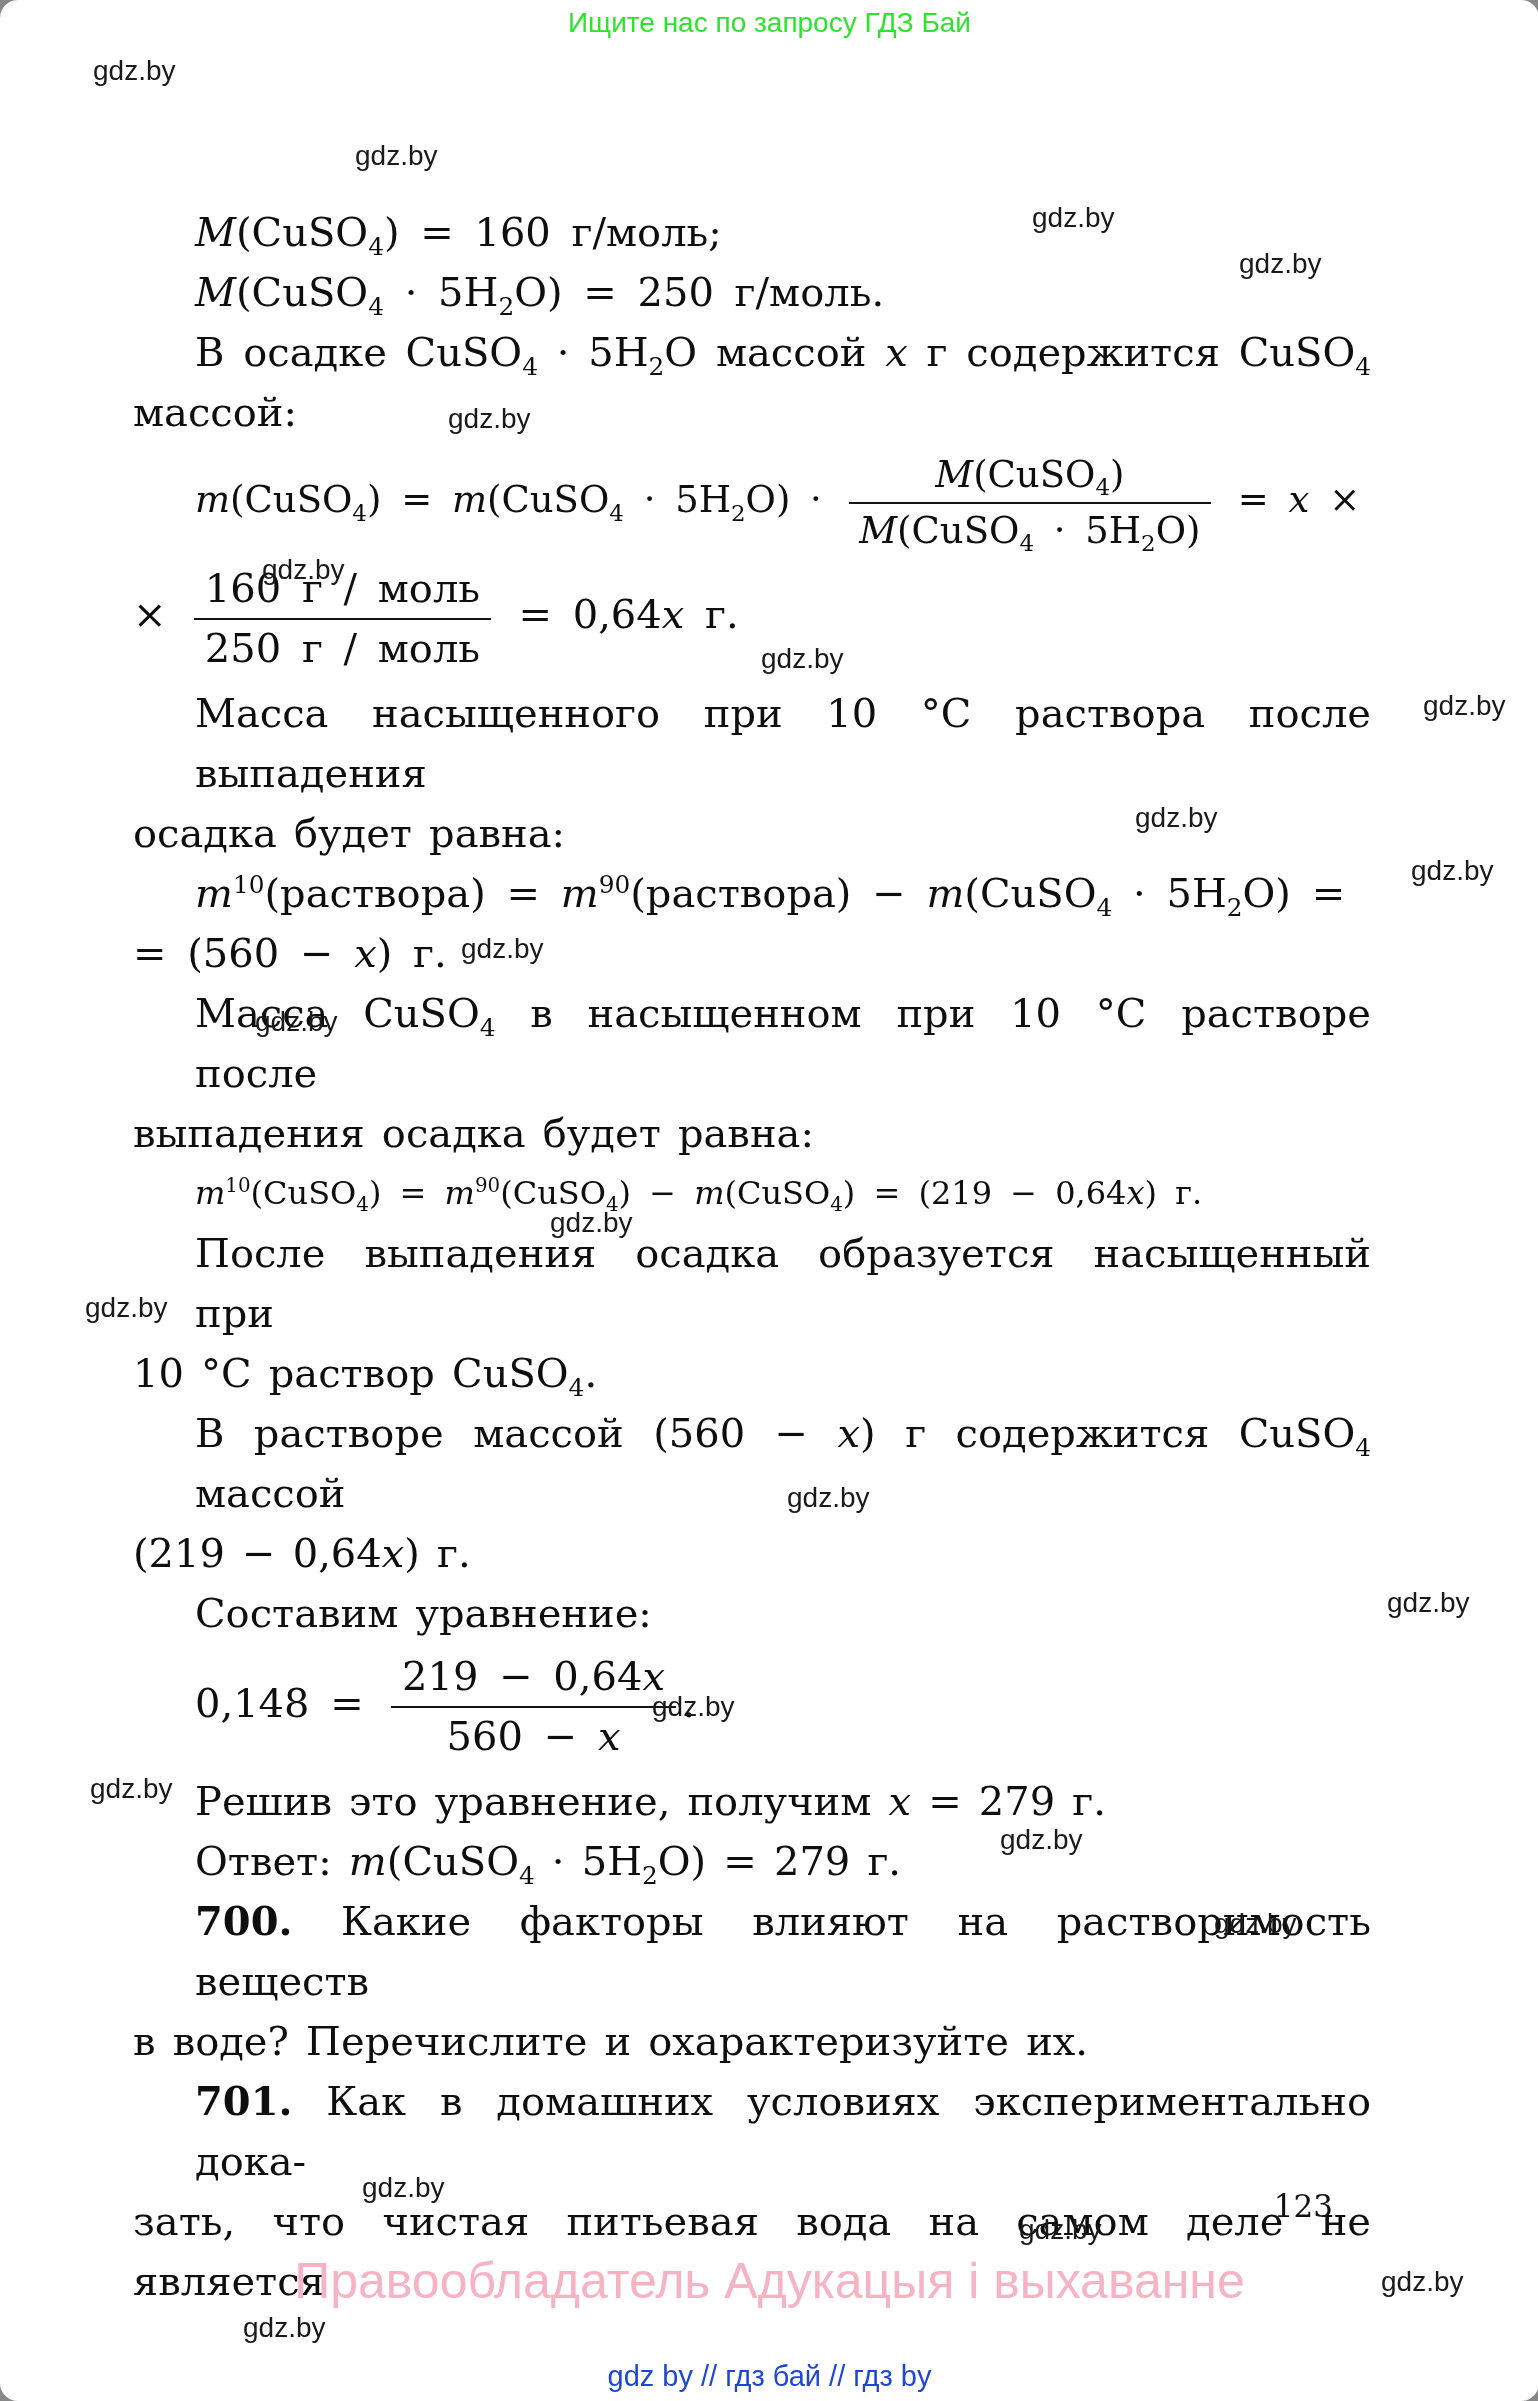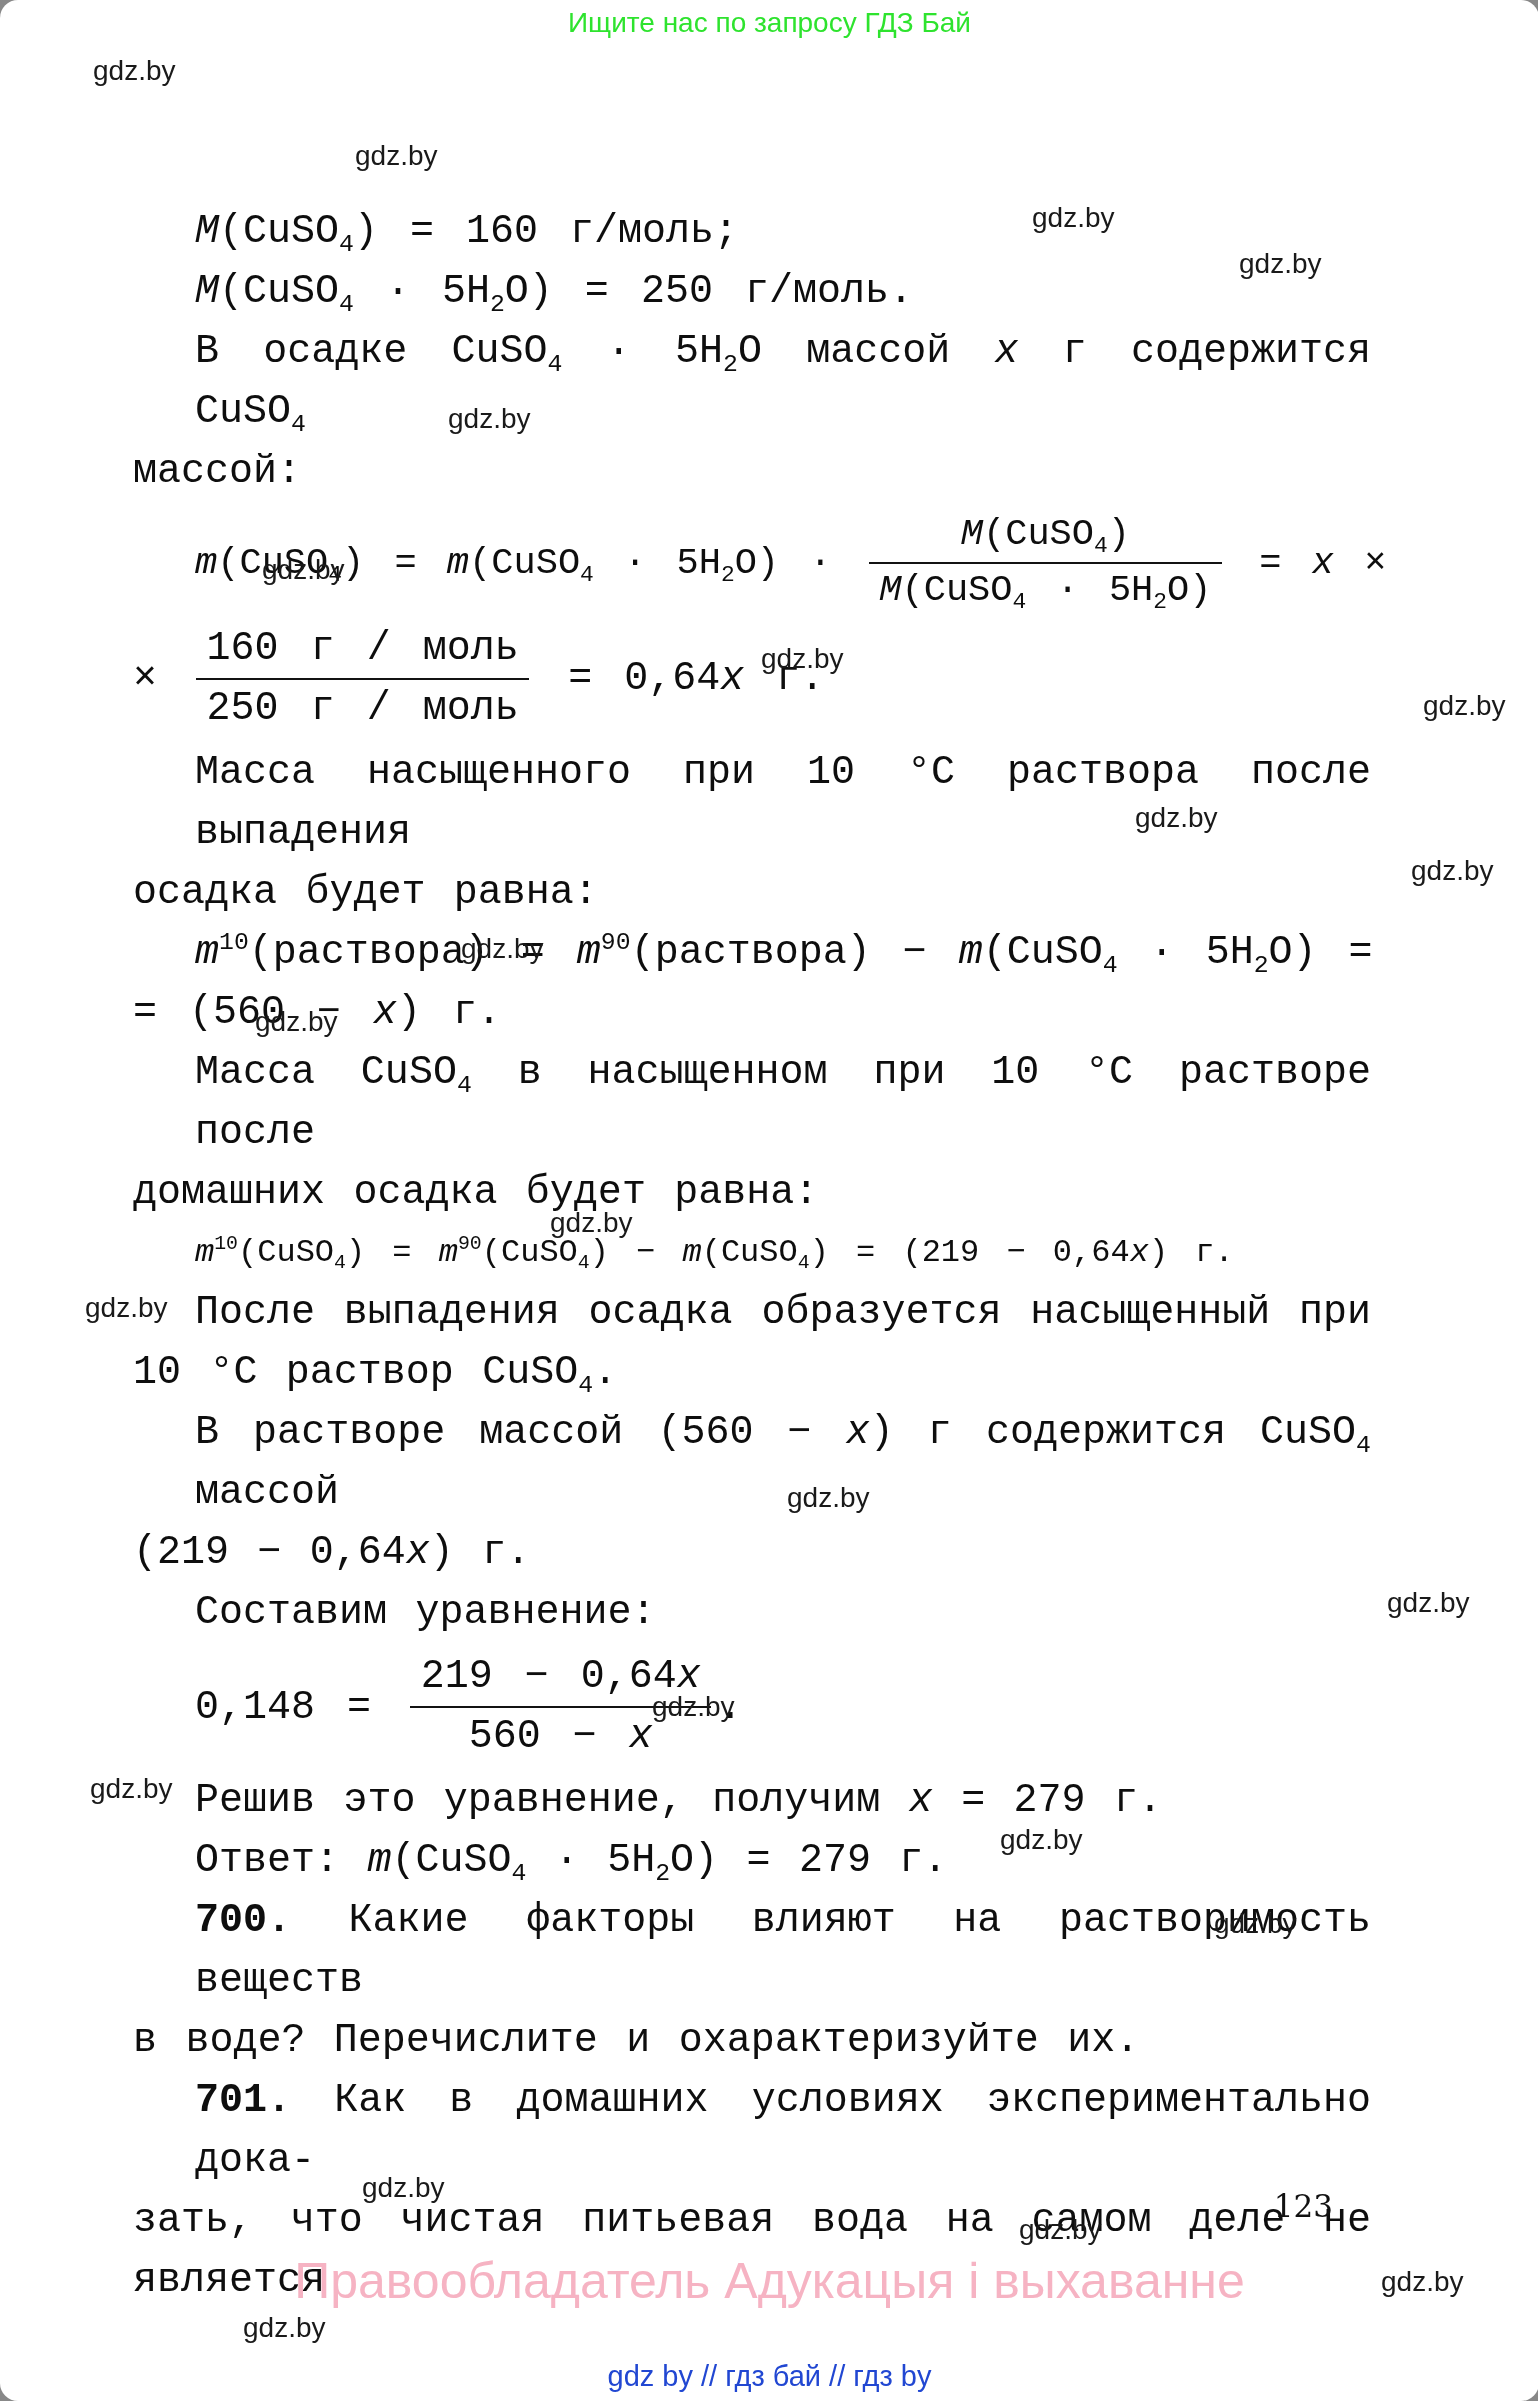--- a/index.html
+++ b/index.html
@@ -11,21 +11,21 @@
   }
   .green-note{
     position:absolute;top:7px;left:50%;transform:translateX(-50%);
     font-family:"Liberation Sans",sans-serif;font-size:28px;
     color:var(--header_green);white-space:nowrap;
   }
   .content{
     position:absolute;left:133px;top:202px;width:1238px;
     font-size:40px;line-height:60px;
   }
-  .block{margin:0;font-family:Liberation Mono, monospace;}
+  .block{margin:0;}
   .block.formula-disp{margin:8.9px 0;}
   .line{text-align:justify;word-spacing:4.4px;}
   .line.fill{text-align-last:justify;}
   .line.ind{padding-left:62px;}
   .formula .line,.formula-disp .line{white-space:nowrap;word-spacing:8px;text-align:left;text-align-last:auto;}
   sub,sup{line-height:0;font-size:62%;}
   sup{vertical-align:super;}
   sub{vertical-align:sub;}
   i{font-style:italic;}
   b{font-weight:bold;}
@@ -77,21 +77,21 @@
         <div class="line">осадка будет равна:</div>
       </div>
       <div class="block formula">
         <div class="line ind"><i>m</i><sup>10</sup>(раствора) = <i>m</i><sup>90</sup>(раствора) − <i>m</i>(CuSO<sub>4</sub> · 5Н<sub>2</sub>О) =</div>
       </div>
       <div class="block formula">
         <div class="line">= (560 − <i>x</i>) г.</div>
       </div>
       <div class="block para">
         <div class="line fill ind">Масса CuSO<sub>4</sub> в насыщенном при 10 °С растворе после</div>
-        <div class="line">домашних осадка будет равна:</div>
+        <div class="line">выпадения осадка будет равна:</div>
       </div>
       <div class="block formula">
         <div class="line ind" style="font-size: 32px;"><i>m</i><sup>10</sup>(CuSO<sub>4</sub>) = <i>m</i><sup>90</sup>(CuSO<sub>4</sub>) − <i>m</i>(CuSO<sub>4</sub>) = (219 − 0,64<i>x</i>) г.</div>
       </div>
       <div class="block para">
         <div class="line fill ind">После выпадения осадка образуется насыщенный при</div>
         <div class="line">10 °С раствор CuSO<sub>4</sub>.</div>
       </div>
       <div class="block para">
         <div class="line fill ind">В растворе массой (560 − <i>x</i>) г содержится CuSO<sub>4</sub> массой</div>

